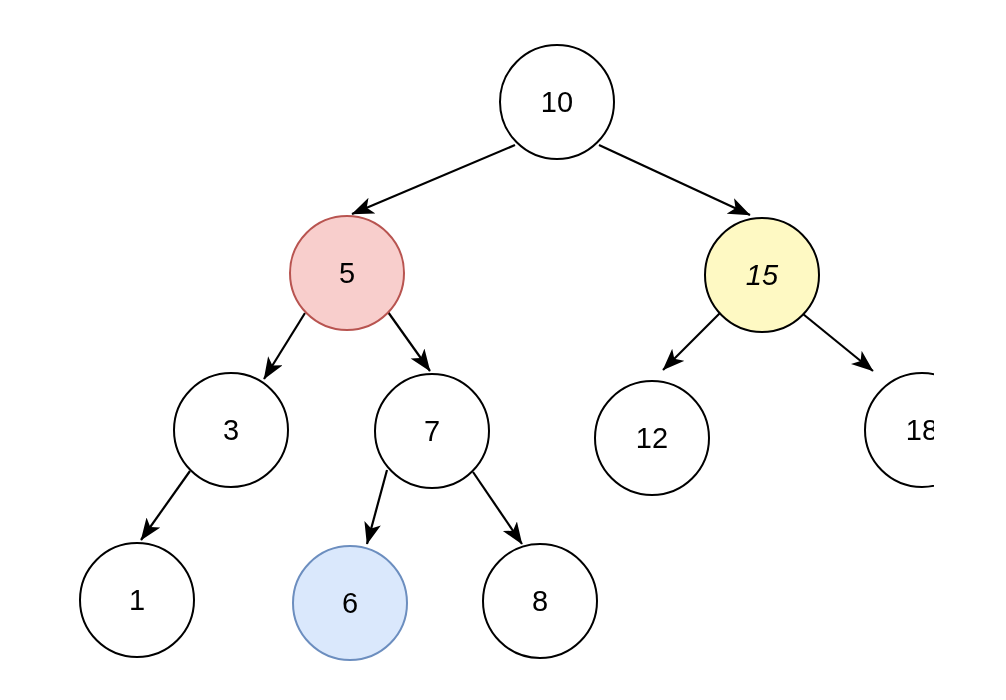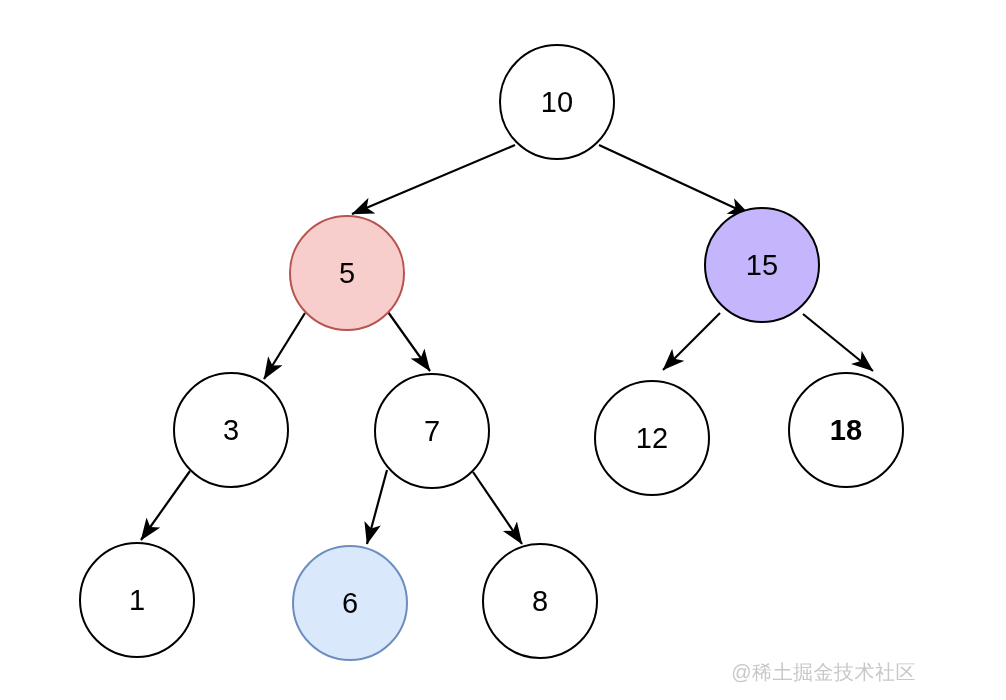--- a/index.html
+++ b/index.html
@@ -62,25 +62,24 @@
         <line x1="803" y1="314" x2="873" y2="371" stroke="#000000" stroke-width="2.2" marker-end="url(#arrowhead)"></line>
         <line x1="190" y1="471" x2="141" y2="540" stroke="#000000" stroke-width="2.2" marker-end="url(#arrowhead)"></line>
         <line x1="387" y1="470" x2="367" y2="544" stroke="#000000" stroke-width="2.2" marker-end="url(#arrowhead)"></line>
         <line x1="473" y1="472" x2="522" y2="544" stroke="#000000" stroke-width="2.2" marker-end="url(#arrowhead)"></line>
       </g>
   </svg>
 
   <div id="node-layer">
       <div class="tree-node" style="left: 499px; top: 44px; width: 116px; height: 116px; background: rgb(255, 255, 255); border: 2.6px solid rgb(0, 0, 0);">10</div>
       <div class="tree-node" style="left: 289px; top: 215px; width: 116px; height: 116px; background: rgb(248, 206, 204); border: 2.6px solid rgb(184, 84, 80);">5</div>
-      <div class="tree-node" style="left: 704px; top: 207px; width: 116px; height: 116px; background: #c4b5fd; border: 2.6px solid rgb(0, 0, 0);">15</div>
+      <div class="tree-node" style="left: 704px; top: 217px; width: 116px; height: 116px; background: #fef9c3; border: 2.6px solid rgb(0, 0, 0); font-style: italic;">15</div>
       <div class="tree-node" style="left: 173px; top: 372px; width: 116px; height: 116px; background: rgb(255, 255, 255); border: 2.6px solid rgb(0, 0, 0);">3</div>
       <div class="tree-node" style="left: 374px; top: 373px; width: 116px; height: 116px; background: rgb(255, 255, 255); border: 2.6px solid rgb(0, 0, 0);">7</div>
       <div class="tree-node" style="left: 594px; top: 380px; width: 116px; height: 116px; background: rgb(255, 255, 255); border: 2.6px solid rgb(0, 0, 0);">12</div>
-      <div class="tree-node" style="left: 788px; top: 372px; width: 116px; height: 116px; background: rgb(255, 255, 255); border: 2.6px solid rgb(0, 0, 0); font-weight: bold;">18</div>
+      <div class="tree-node" style="left: 864px; top: 372px; width: 116px; height: 116px; background: rgb(255, 255, 255); border: 2.6px solid rgb(0, 0, 0);">18</div>
       <div class="tree-node" style="left: 79px; top: 542px; width: 116px; height: 116px; background: rgb(255, 255, 255); border: 2.6px solid rgb(0, 0, 0);">1</div>
       <div class="tree-node" style="left: 292px; top: 545px; width: 116px; height: 116px; background: rgb(218, 232, 252); border: 2.6px solid rgb(108, 142, 191);">6</div>
       <div class="tree-node" style="left: 482px; top: 543px; width: 116px; height: 116px; background: rgb(255, 255, 255); border: 2.6px solid rgb(0, 0, 0);">8</div>
     </div>
 
-  <div class="watermark" style="color: rgb(200, 200, 200);">@稀土掘金技术社区</div>
 
 </div>
 
 </body></html>

